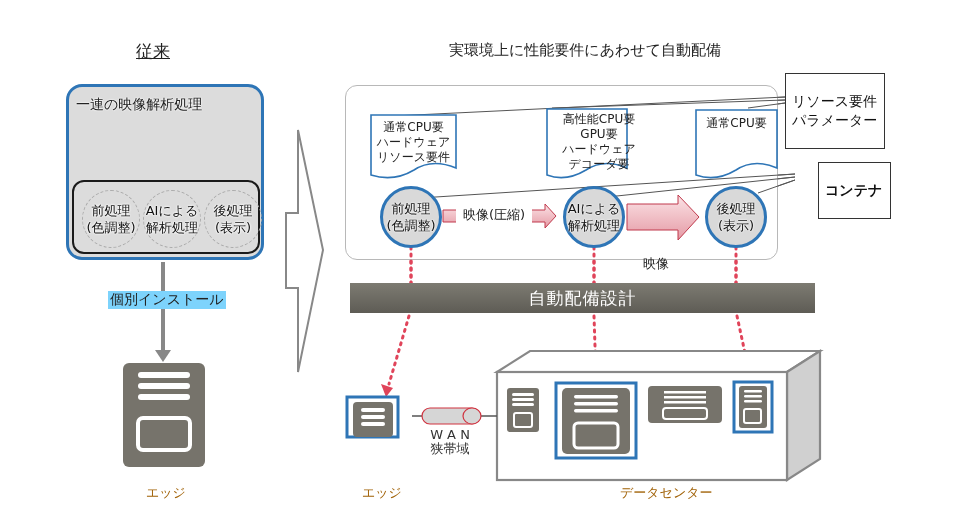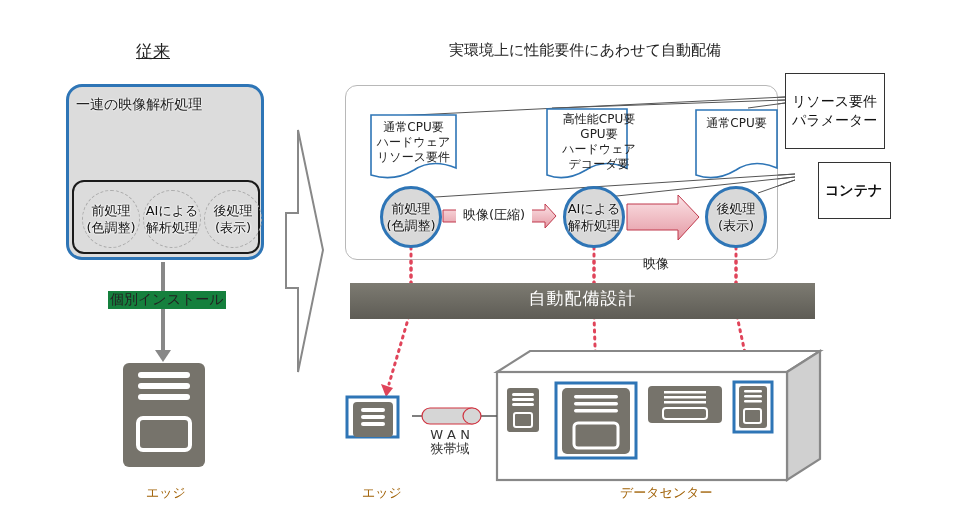--- a/index.html
+++ b/index.html
@@ -27,21 +27,21 @@
   .doc-text { position: absolute; font-size: 12px; line-height: 15px; text-align: center; color: #222; white-space: nowrap; }
 
   .callout { position: absolute; border: 1.5px solid #333; background: #fff; box-sizing: border-box;
     font-size: 14px; line-height: 19px; padding: 18px 6px; color: #111; white-space: nowrap; }
 
   .proc-circle { position: absolute; width: 62px; height: 62px; border-radius: 50%;
     background: #d9d9d9; border: 3px solid #2e75b6; box-sizing: border-box; }
   .proc-label { position: absolute; font-size: 13px; line-height: 17px; text-align: center; color: #111;
     white-space: nowrap; text-shadow: 0 0 2px #fff, 0 0 2px #fff; }
 
-  #auto-bar { left: 350px; top: 283px; width: 465px; height: 36px;
+  #auto-bar { left: 350px; top: 283px; width: 465px; height: 30px;
     background: linear-gradient(#7d7b72, #5e5c55); color: #fff; font-size: 17px;
     line-height: 30px; text-align: center; letter-spacing: 1px; }
 
   .caption { font-size: 13px; color: #a16207; }
 </style>
 </head>
 <body>
 
 <svg class="layer" width="966" height="520">
 
@@ -168,21 +168,21 @@
 </div>
 <div class="legacy-label" style="left:137px; top:202px; width:70px;">
   <div>AIによる</div>
   <div>解析処理</div>
 </div>
 <div class="legacy-label" style="left:198px; top:202px; width:70px;">
   <div>後処理</div>
   <div>(表示)</div>
 </div>
 
-<div class="txt" style="left:108px; top:291px; font-size:14px; background:#15803d; padding:0 2px;">個別インストール</div>
+<div class="txt" style="left:108px; top:291px; font-size:14px; background:#7dd3fc; padding:0 2px;">個別インストール</div>
 <div class="txt caption" style="left:146px; top:484px;">エッジ</div>
 
 <div class="txt center" style="left:380px; top:40px; width:410px; font-size:15px; line-height:21px;">
   <div>実環境上に性能要件にあわせて自動配備</div>
 </div>
 
 <div id="main-panel" class="abs"></div>
 
 <svg class="layer" width="966" height="520" style="pointer-events:none;">
   <g stroke="#555" stroke-width="1" fill="none">

